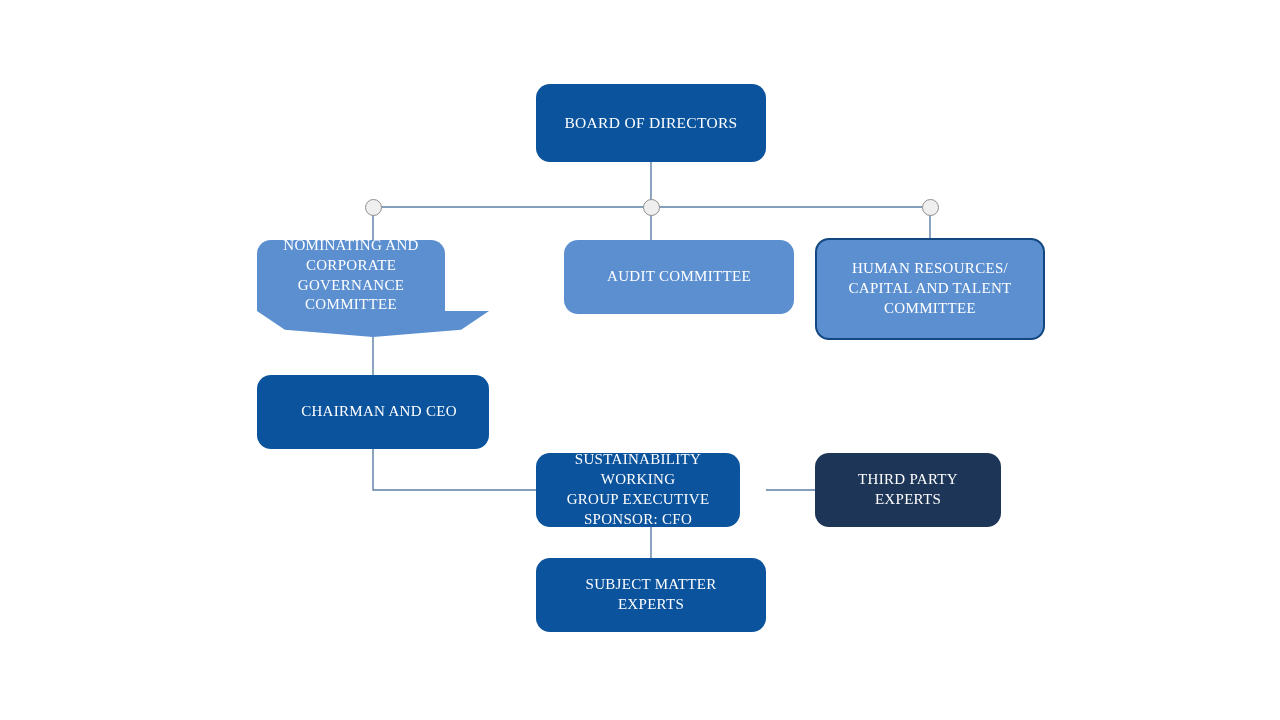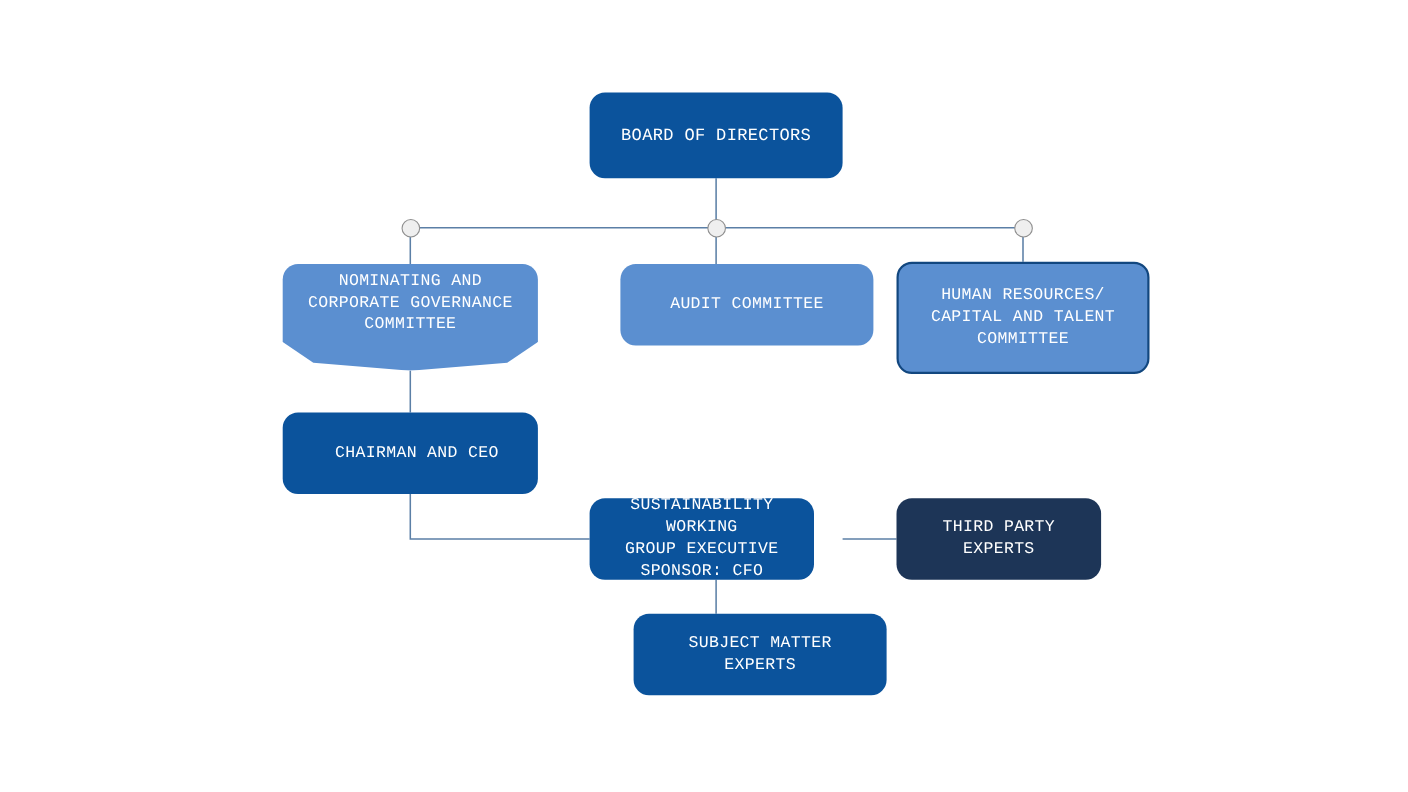--- a/index.html
+++ b/index.html
@@ -31,36 +31,35 @@
     box-sizing: border-box;
     display: flex;
     align-items: center;
     justify-content: center;
     text-align: center;
     color: #ffffff;
     border-radius: 14px;
     letter-spacing: 0.3px;
     line-height: 1.32;
     font-size: 15px;
-    font-family: Liberation Mono, monospace;
   }
   .node .label {
     display: block;
     padding: 0 14px;
     white-space: pre-line;
   }
   
   #node-board {
     left: 536px; top: 84px; width: 230px; height: 78px;
     background: #0b539c;
     font-size: 15.5px;
   }
   
   #node-nominating {
-    left: 257px; top: 240px; width: 232px; height: 71px;
+    left: 257px; top: 240px; width: 188px; height: 71px;
     background: #5b8fd0;
     border-radius: 14px 14px 0 0;
   }
   #node-nominating .chevron {
     position: absolute;
     left: 0;
     top: 100%;
     width: 232px;
     height: 26px;
     background: #5b8fd0;
@@ -87,21 +86,20 @@
     left: 536px; top: 453px; width: 204px; height: 74px;
     background: #0b539c;
   }
   #node-thirdparty {
     left: 815px; top: 453px; width: 186px; height: 74px;
     background: #1d3557;
   }
   #node-sme {
     left: 536px; top: 558px; width: 230px; height: 74px;
     background: #0b539c;
-    margin-left: 40px;
   }
   .hub {
     position: absolute;
     width: 17px;
     height: 17px;
     border-radius: 50%;
     background: #efefef;
     border: 1px solid #8f8f8f;
     box-sizing: border-box;
   }

